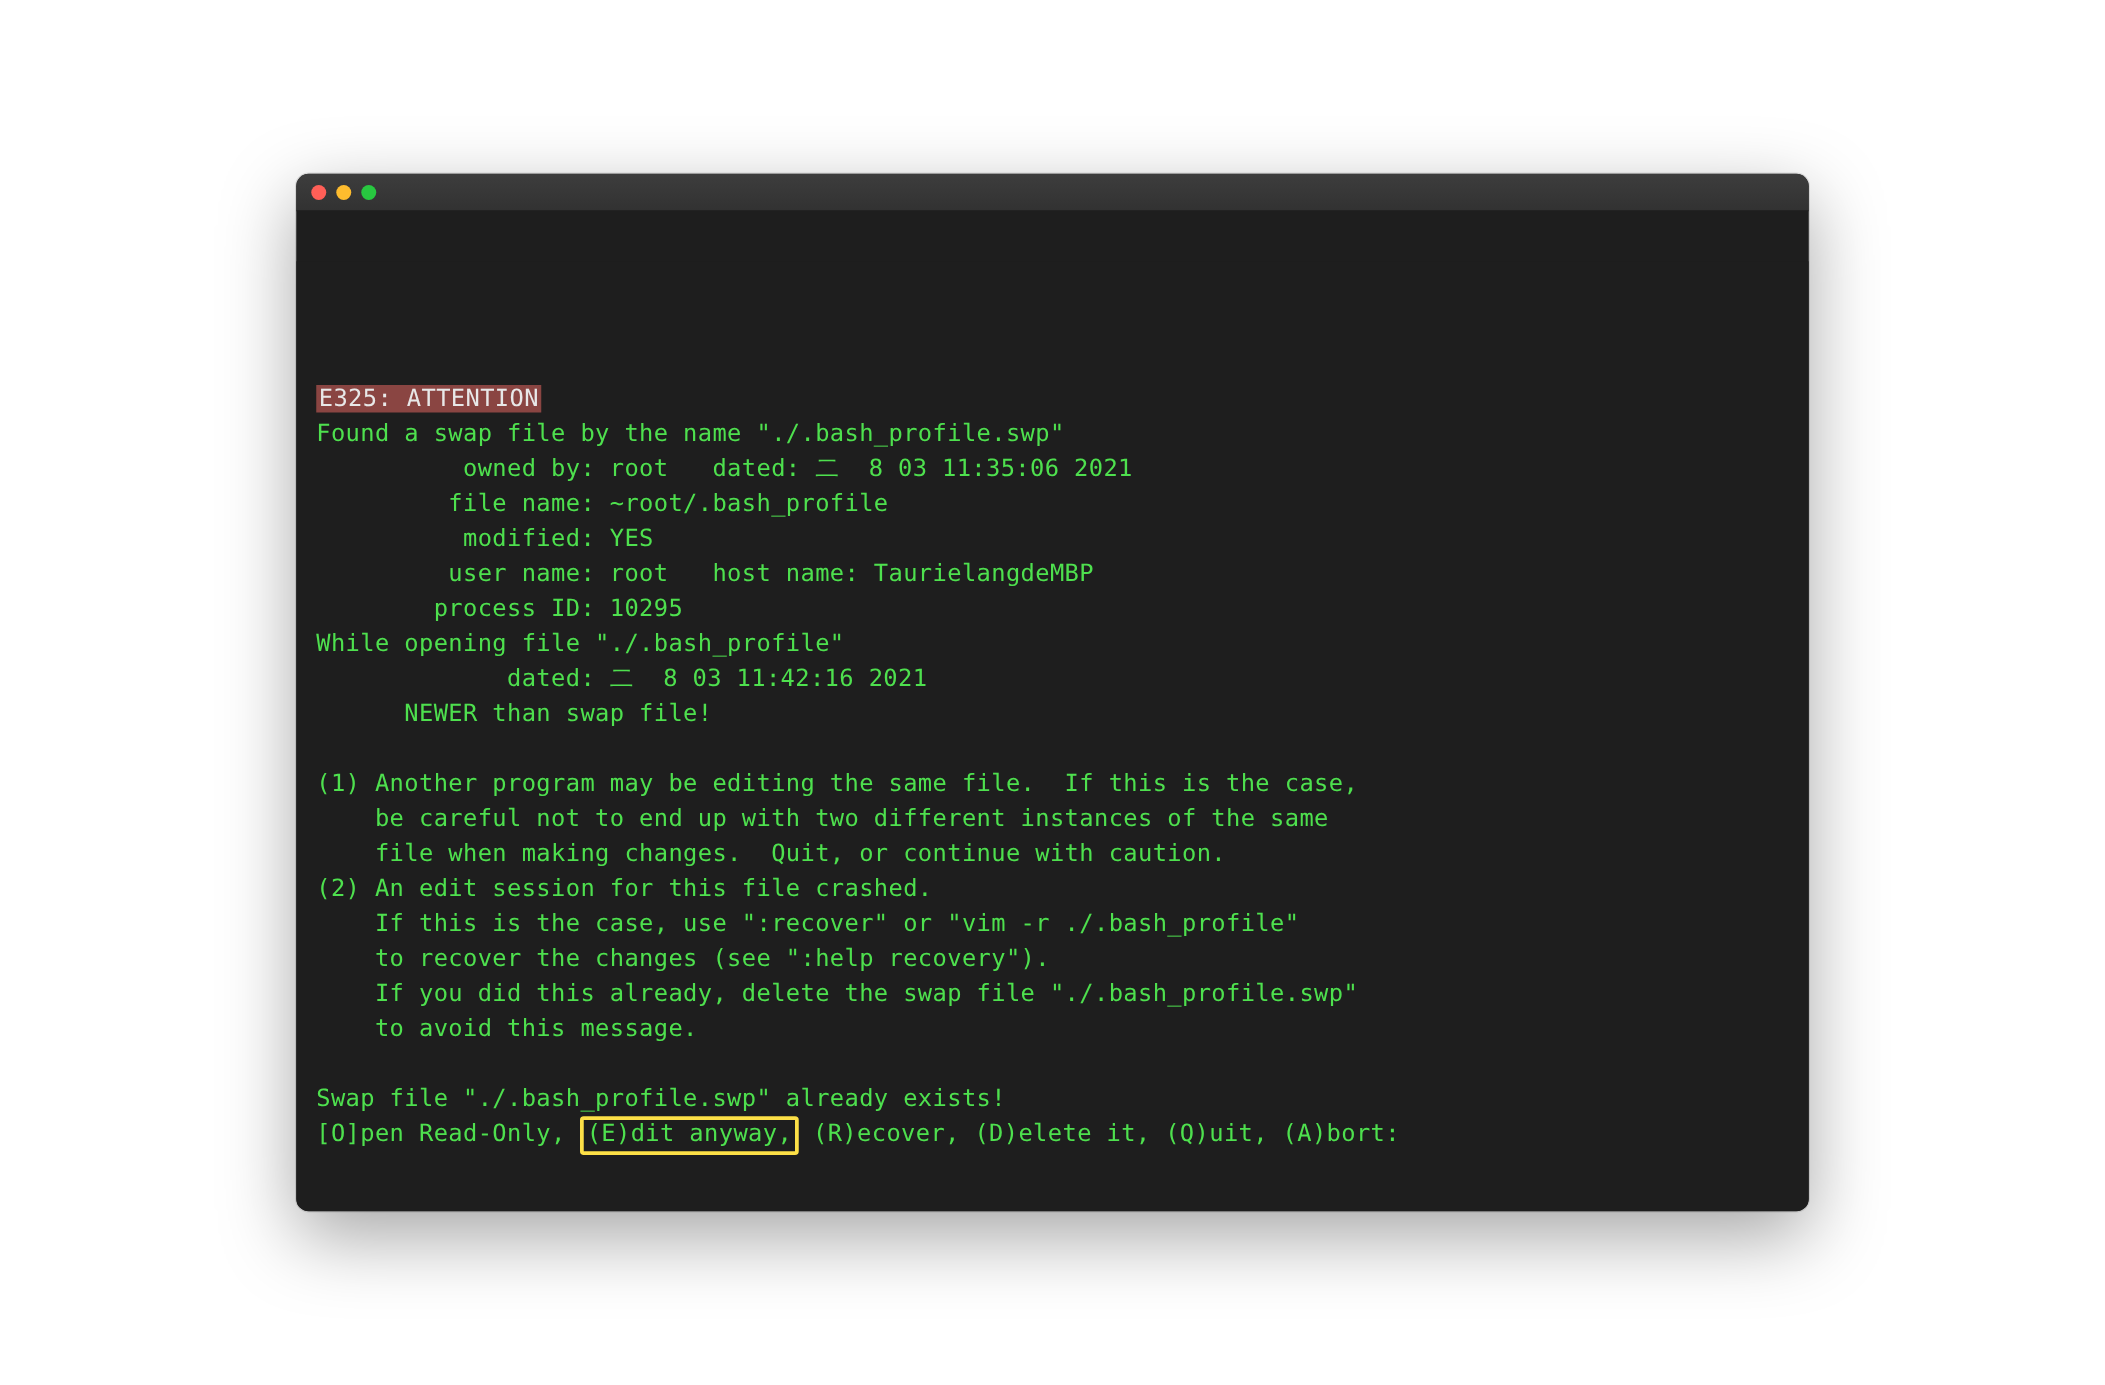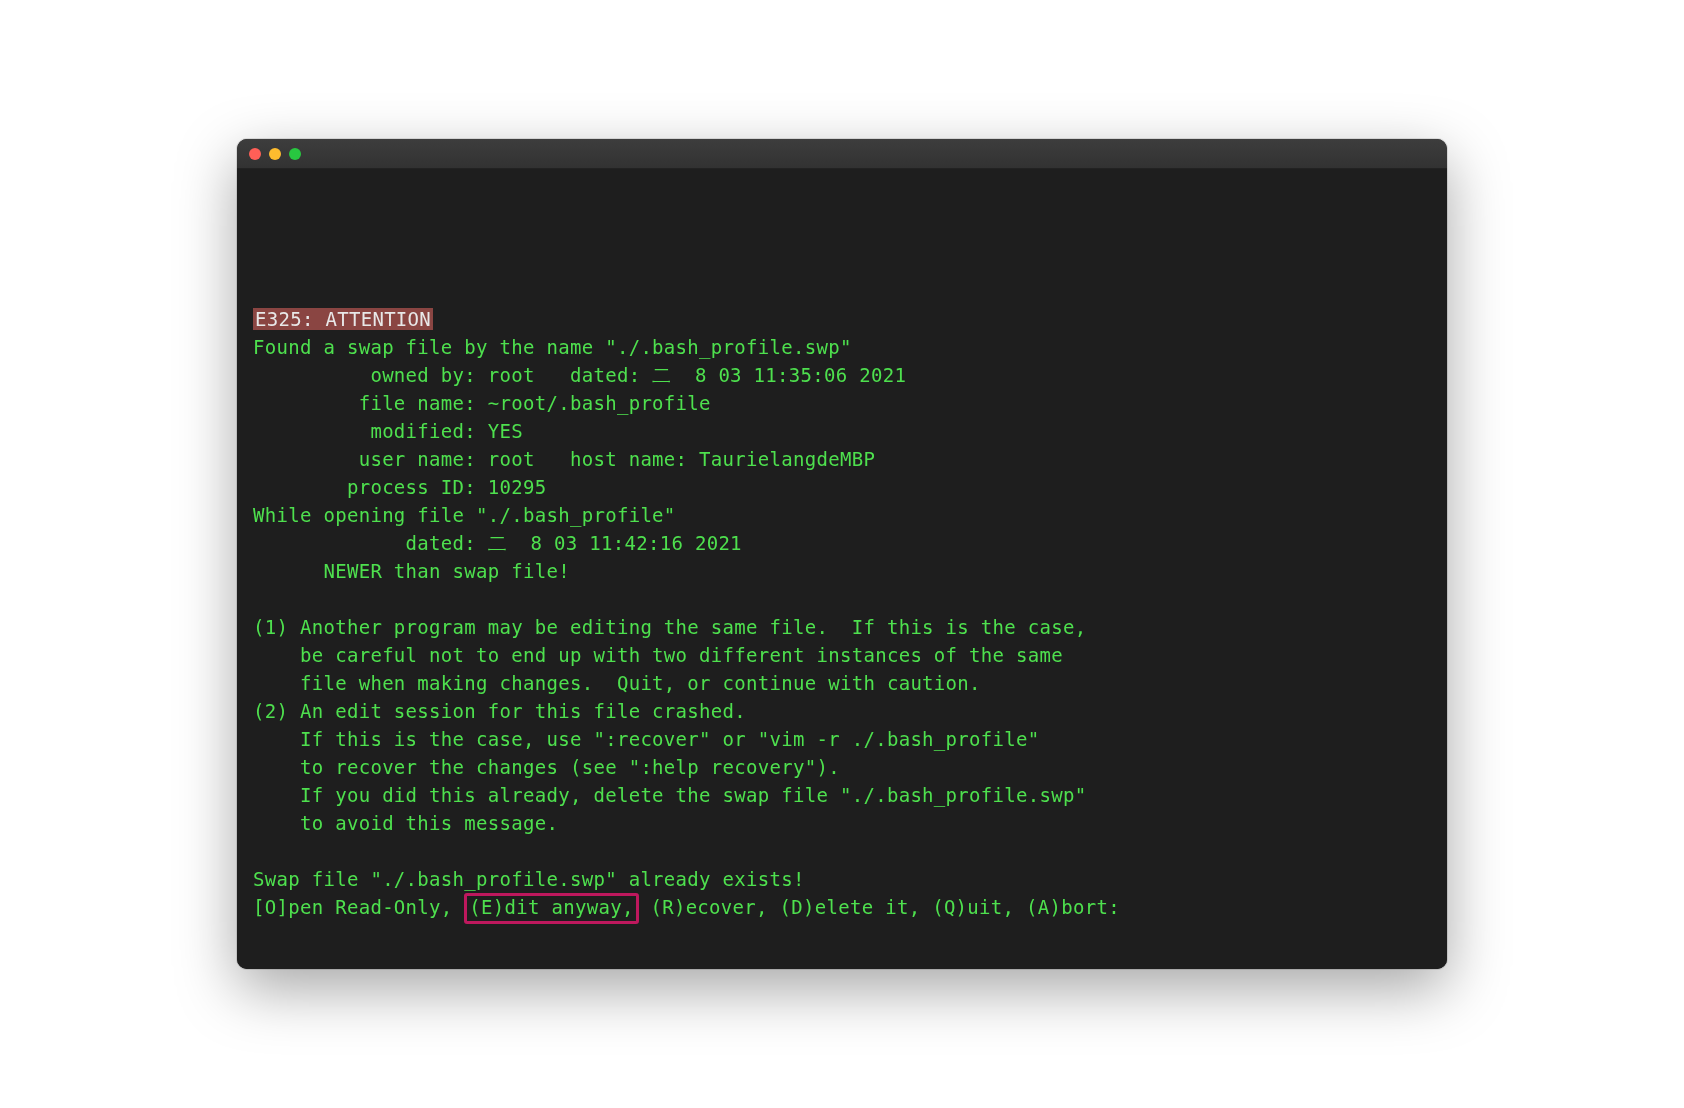--- a/index.html
+++ b/index.html
@@ -78,21 +78,21 @@
       white-space: pre;
       font-family: "SF Mono", Menlo, Monaco, Consolas, monospace;
       letter-spacing: 0.3px;
     }
     .attention {
       background: #8a4542;
       color: #e8e8e8;
       padding: 0 2px;
     }
     .highlight-box {
-      border: 3px solid #be185d;
+      border: 3px solid #fde047;
       padding: 1px 2px 4px 2px;
       border-radius: 3px;
       display: inline-block;
       line-height: 20px;
     }
     .blank-line { height: 28px; }
   </style>
 </head>
 <body>
 

